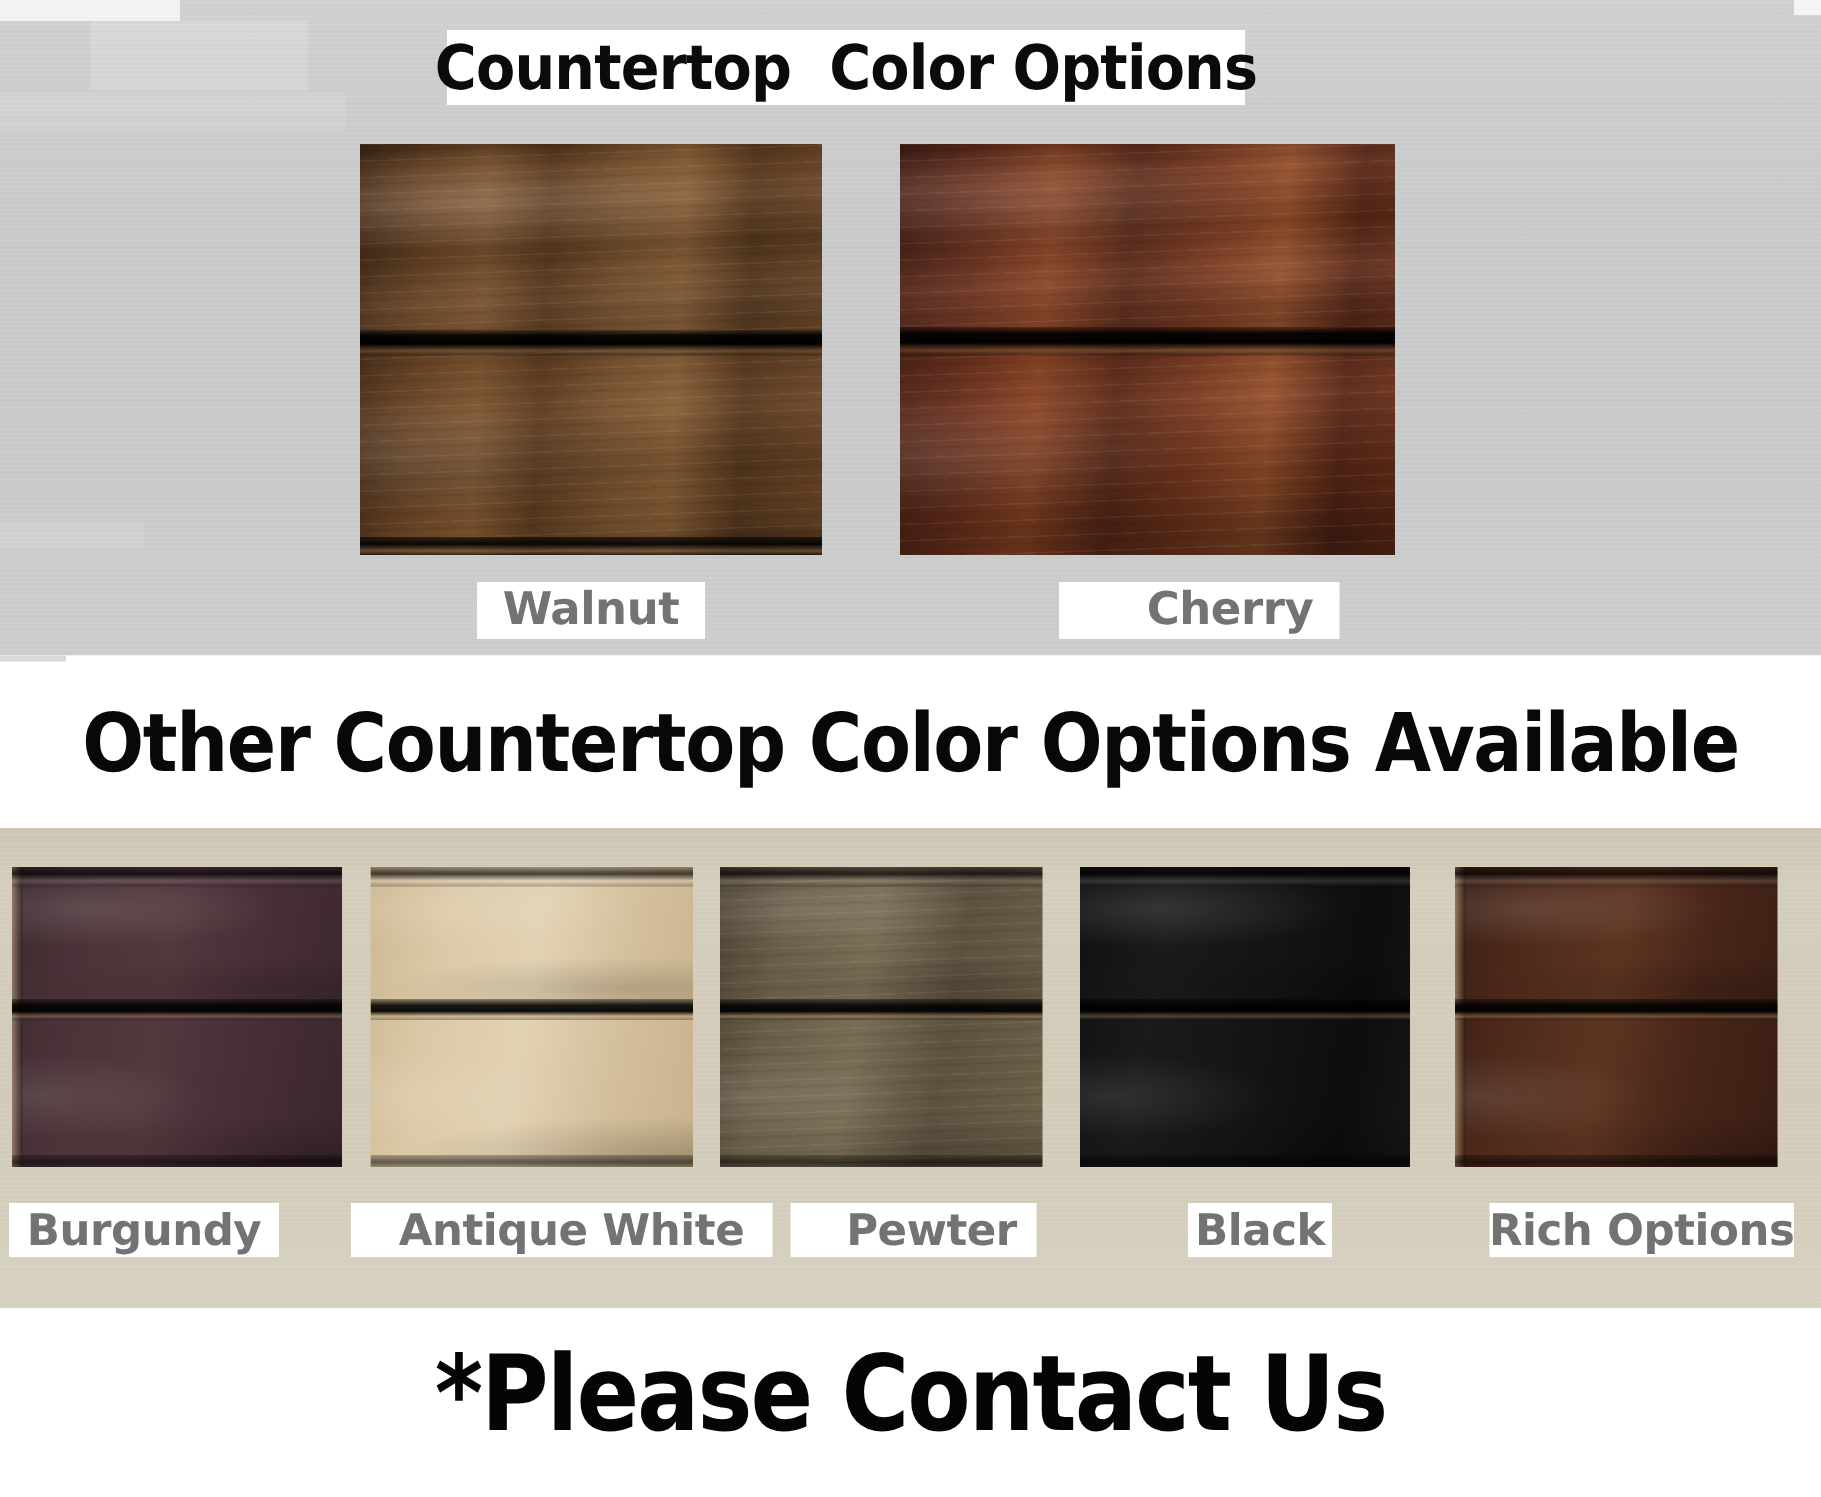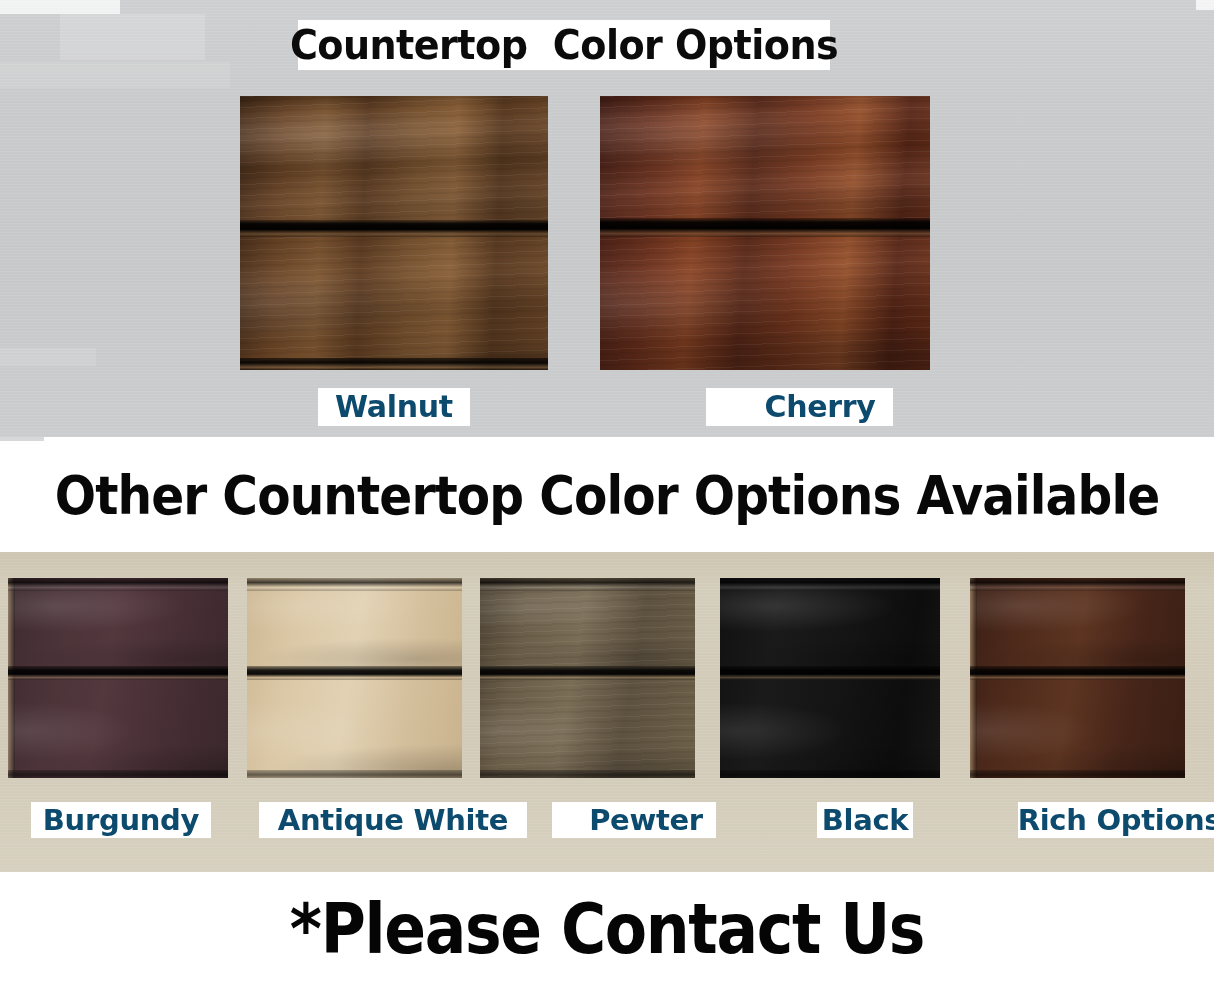--- a/index.html
+++ b/index.html
@@ -74,21 +74,21 @@
   .groove-walnut{top:124px;height:17px;}
   .groove-cherry{top:122px;height:19px;}
   .groove-bottom{
     position:absolute;left:0;width:100%;height:12px;bottom:0;
     background:linear-gradient(180deg, rgba(0,0,0,0.55) 0%, rgba(0,0,0,0.88) 40%, rgba(160,130,95,0.35) 78%, rgba(0,0,0,0.5) 100%);
     pointer-events:none;
   }
 
   
   .chip{
-    position:absolute;background:#ffffff;color:#0c4a6e;
+    position:absolute;background:#ffffff;color:#737373;
     font-family:"DejaVu Sans",sans-serif;font-weight:bold;
     display:flex;align-items:center;justify-content:center;
     line-height:1;white-space:nowrap;
     transform-origin:center center;
   }
   .chip-top{height:38px;font-size:30px;letter-spacing:-0.3px;}
   .chip-walnut{left:318px;top:388px;width:152px;}
   .chip-cherry{left:706px;top:388px;width:146px;padding-left:41px;}
 
   
@@ -148,23 +148,23 @@
     position:absolute;left:0;bottom:0;width:100%;height:8px;
     background:linear-gradient(180deg, rgba(0,0,0,0.25) 0%, rgba(0,0,0,0.55) 60%, rgba(0,0,0,0.30) 100%);
     pointer-events:none;
   }
   .b-leftedge{
     position:absolute;left:0;top:0;width:7px;height:100%;
     background:linear-gradient(90deg, rgba(205,180,140,0.55) 0%, rgba(0,0,0,0.25) 100%);
     pointer-events:none;
   }
 
-  .chip-bot{height:36px;font-size:29px;letter-spacing:-0.3px;top:802px;margin-left:25px;}
+  .chip-bot{height:36px;font-size:29px;letter-spacing:-0.3px;top:802px;}
   .chip-burgundy{left:6px;width:180px;}
-  .chip-antwhite{left:234px;width:268px;}
+  .chip-antwhite{left:234px;width:268px;padding-left:13px;}
   .chip-pewter{left:527px;width:140px;padding-left:24px;}
   .chip-black{left:792px;width:96px;text-align:right;}
   .chip-tobacco{left:993px;width:203px;}
 
   
   .band-bot{position:absolute;left:0;top:872px;width:1214px;height:126px;background:#ffffff;}
   .contact{
     position:absolute;left:0;top:886px;width:1214px;height:86px;
     display:flex;align-items:center;justify-content:center;
     font-family:"DejaVu Sans",sans-serif;font-weight:bold;

